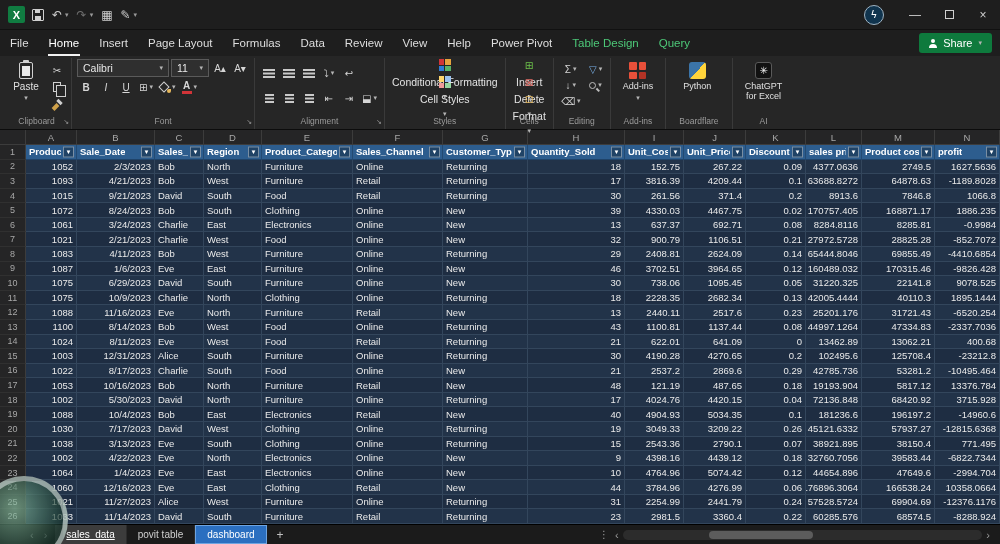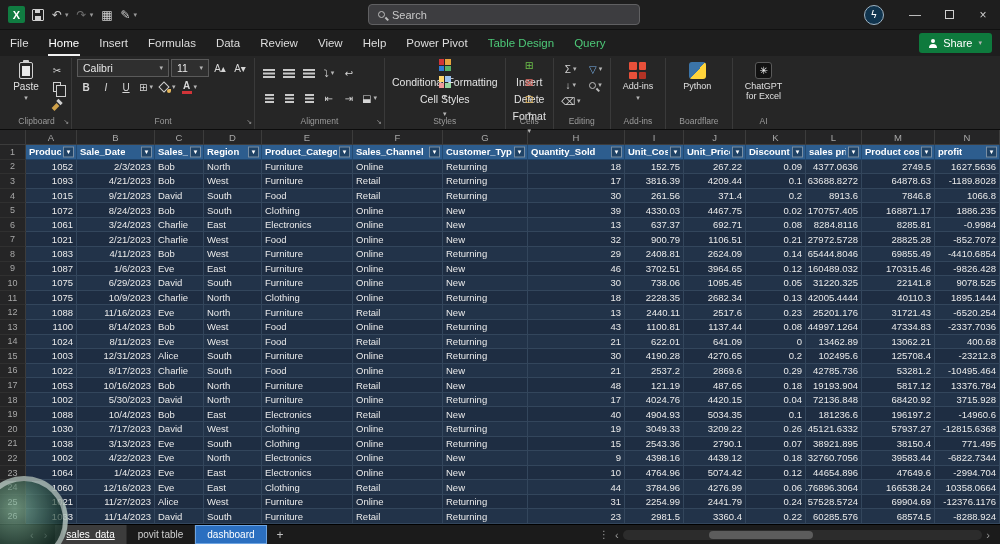--- a/index.html
+++ b/index.html
@@ -149,39 +149,36 @@
     <div class="qat">
       <span class="save-ic"></span>
       <span>↶</span>
       <span class="caret">▾</span>
       <span class="dim">↷</span>
       <span class="caret">▾</span>
       <span>▦</span>
       <span>✎</span>
       <span class="caret">▾</span>
     </div>
-    <div class="searchbox">
-      <span class="mag-ic"></span>
-      <span>Search</span>
-    </div>
     <div class="tb-right">
       <span class="avatar">ϟ</span>
       <span class="win-btn">—</span>
       <span class="win-btn">
           <span class="box"></span>
         </span>
       <span class="win-btn close">×</span>
     </div>
   </div>
 
   <div class="ribbon-tabs">
     <div class="rtabs" id="rtabs">
         <div class="rtab">File</div>
         <div class="rtab active">Home</div>
         <div class="rtab">Insert</div>
+        <div class="rtab">Page Layout</div>
         <div class="rtab">Formulas</div>
         <div class="rtab">Data</div>
         <div class="rtab">Review</div>
         <div class="rtab">View</div>
         <div class="rtab">Help</div>
         <div class="rtab">Power Pivot</div>
         <div class="rtab ctx">Table Design</div>
         <div class="rtab ctx">Query</div>
       </div>
     <div class="share-btn">

